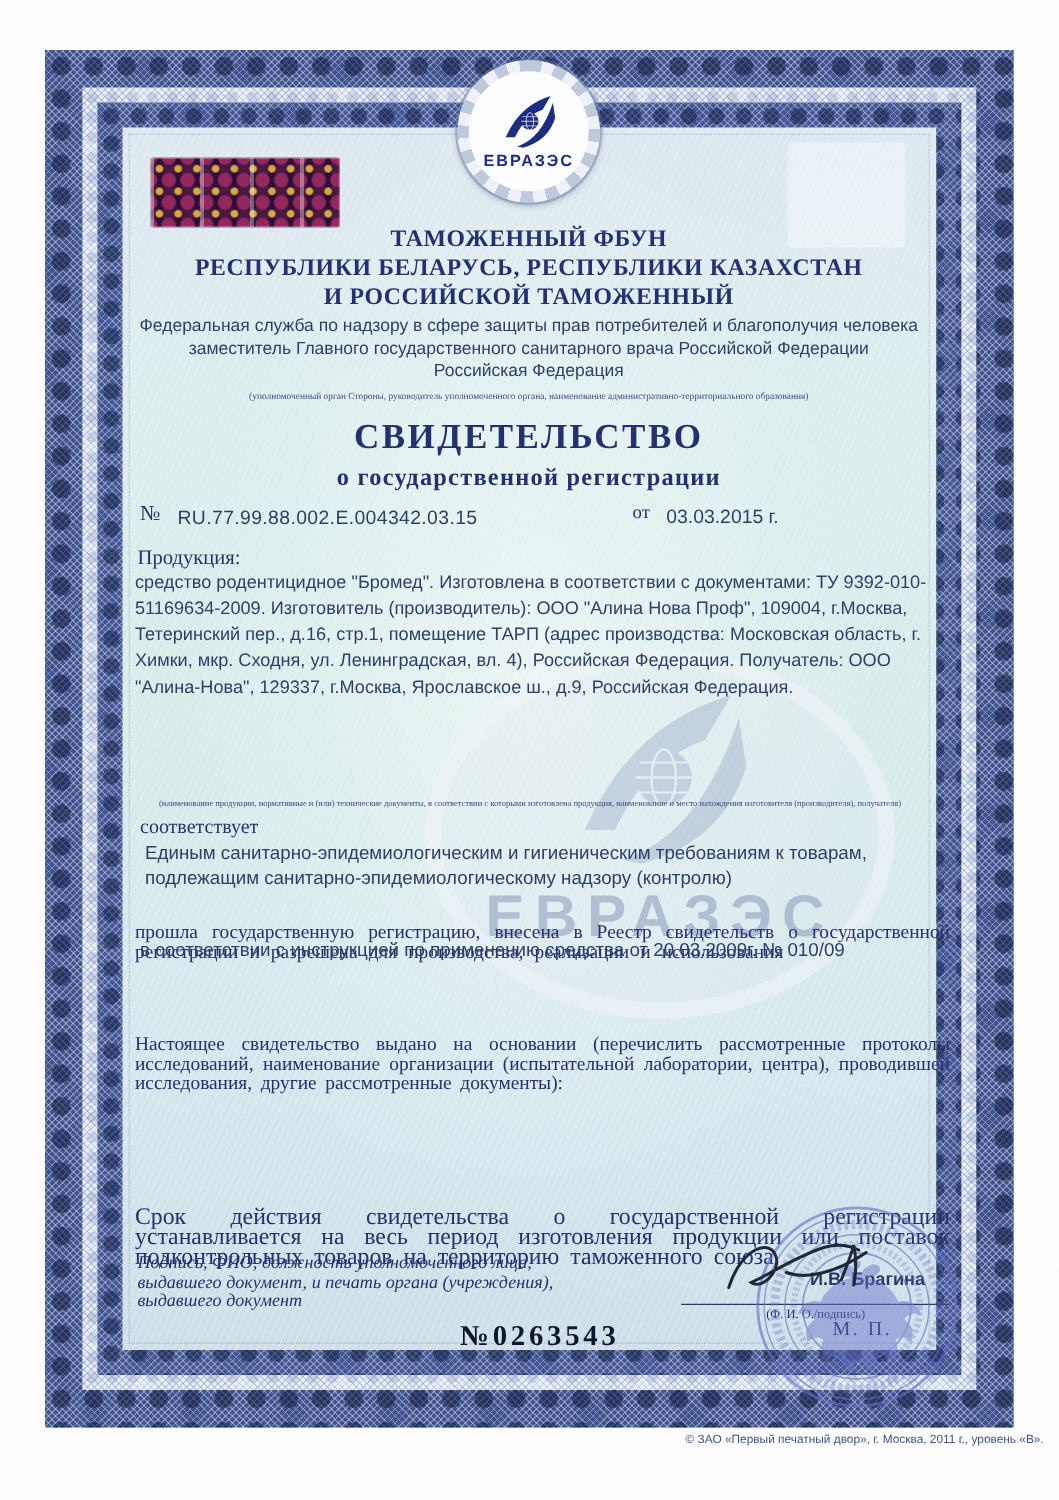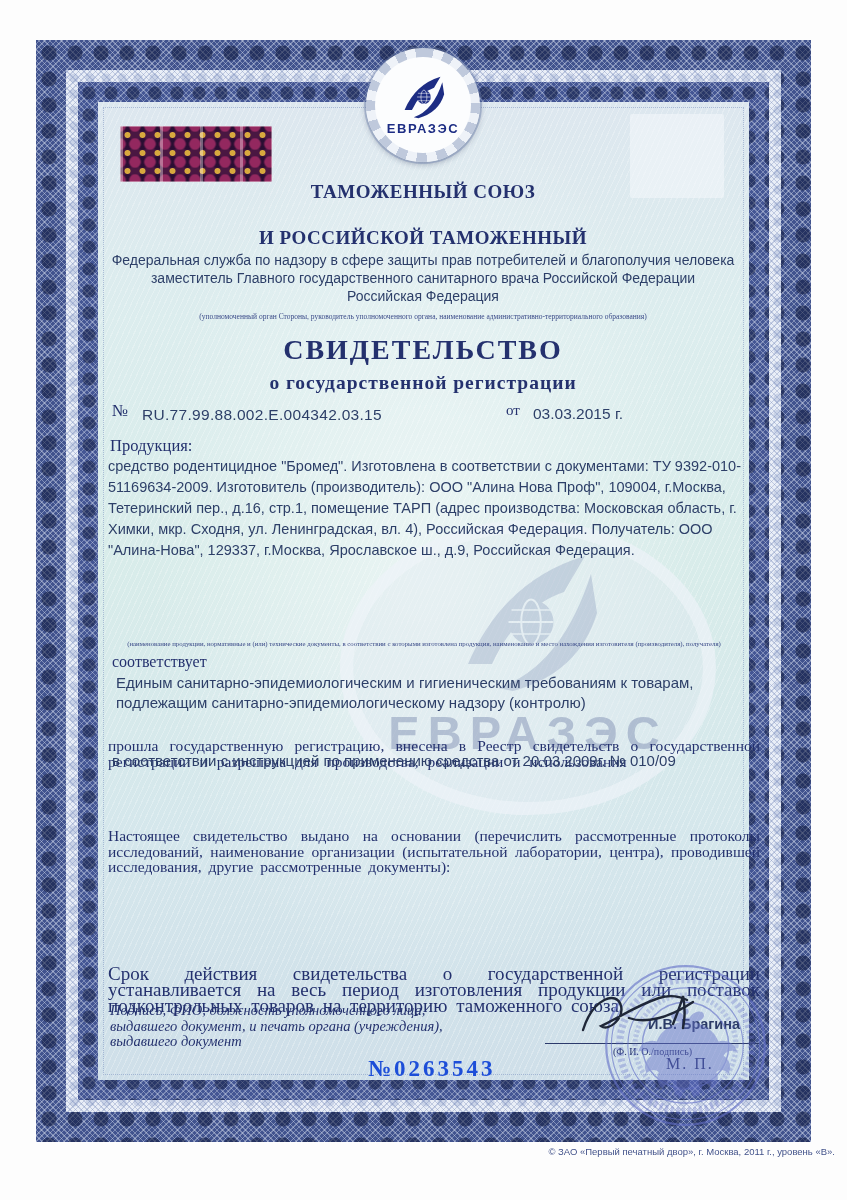--- a/index.html
+++ b/index.html
@@ -61,21 +61,21 @@
          display:flex;flex-direction:column;align-items:center;justify-content:center;gap:1px;}
   .medallion-label{font-family:"Liberation Sans",sans-serif;font-weight:bold;font-size:13px;
          letter-spacing:1.5px;color:#1d2d84;}
   
   .watermark{position:absolute;left:242px;top:418px;width:376px;height:295px;border-radius:50%;
          border:13px solid rgba(243,247,251,.5);background:rgba(226,234,243,.32);
          box-sizing:border-box;display:flex;flex-direction:column;align-items:center;z-index:1;}
   .watermark-text{margin-top:8px;font-family:"Liberation Sans",sans-serif;font-weight:bold;
          font-size:47px;letter-spacing:8px;color:rgba(120,136,173,.45);}
   .content{position:absolute;inset:0;z-index:3;}
-  .serial{font-weight:bold;letter-spacing:3px;color:#1d4ed8;}
+  .serial{font-weight:bold;letter-spacing:3px;color:#0f172a;}
   .sigline{position:absolute;left:545px;top:1043px;width:215px;border-top:1.4px solid #2c3a6b;}
   .stamp{position:absolute;left:598px;top:958px;width:175px;height:175px;color:#6470c8;opacity:.62;z-index:4;}
   .signature-svg{position:absolute;left:573px;top:986px;width:152px;height:56px;z-index:5;}
   .copyright{position:absolute;right:12px;top:1146px;font-family:"Liberation Sans",sans-serif;
          font-size:9.5px;color:#42528a;}
 </style>
 </head>
 <body>
 
 <div class="page">
@@ -116,21 +116,22 @@
       </svg>
       <div class="medallion-label">ЕВРАЗЭС</div>
     </div>
   </div>
 
   <div class="holo"></div>
   <div class="patch"></div>
 
   <div class="content">
 
-    <div class="t serif bold ctr" style="left:100px;top:181px;width:646px;font-size:19px;letter-spacing:.5px;">ТАМОЖЕННЫЙ СОЮЗ</div>
+    <div class="t serif bold ctr" style="left:100px;top:181px;width:646px;font-size:19px;letter-spacing:.5px;">ТАМОЖЕННЫЙ ФБУН</div>
+    <div class="t serif bold ctr" style="left:100px;top:204px;width:646px;font-size:19px;letter-spacing:.5px;">РЕСПУБЛИКИ БЕЛАРУСЬ, РЕСПУБЛИКИ КАЗАХСТАН</div>
     <div class="t serif bold ctr" style="left:100px;top:227px;width:646px;font-size:19px;letter-spacing:.5px;">И РОССИЙСКОЙ ТАМОЖЕННЫЙ</div>
 
     <div class="t sans ctr" style="left:95px;top:252px;width:656px;font-size:14px;">Федеральная служба по надзору в сфере защиты прав потребителей и благополучия человека</div>
     <div class="t sans ctr" style="left:95px;top:270px;width:656px;font-size:14px;">заместитель Главного государственного санитарного врача Российской Федерации</div>
     <div class="t sans ctr" style="left:95px;top:288px;width:656px;font-size:14px;">Российская Федерация</div>
 
     <div class="t serif ctr" style="left:95px;top:312px;width:656px;font-size:7.5px;color:#3a4a88;">(уполномоченный орган Стороны, руководитель уполномоченного органа, наименование административно-территориального образования)</div>
 
     <div class="t serif bold ctr" style="left:100px;top:334px;width:646px;font-size:28px;letter-spacing:2px;">СВИДЕТЕЛЬСТВО</div>
     <div class="t serif bold ctr" style="left:100px;top:372px;width:646px;font-size:19.5px;letter-spacing:1px;">о государственной регистрации</div>

